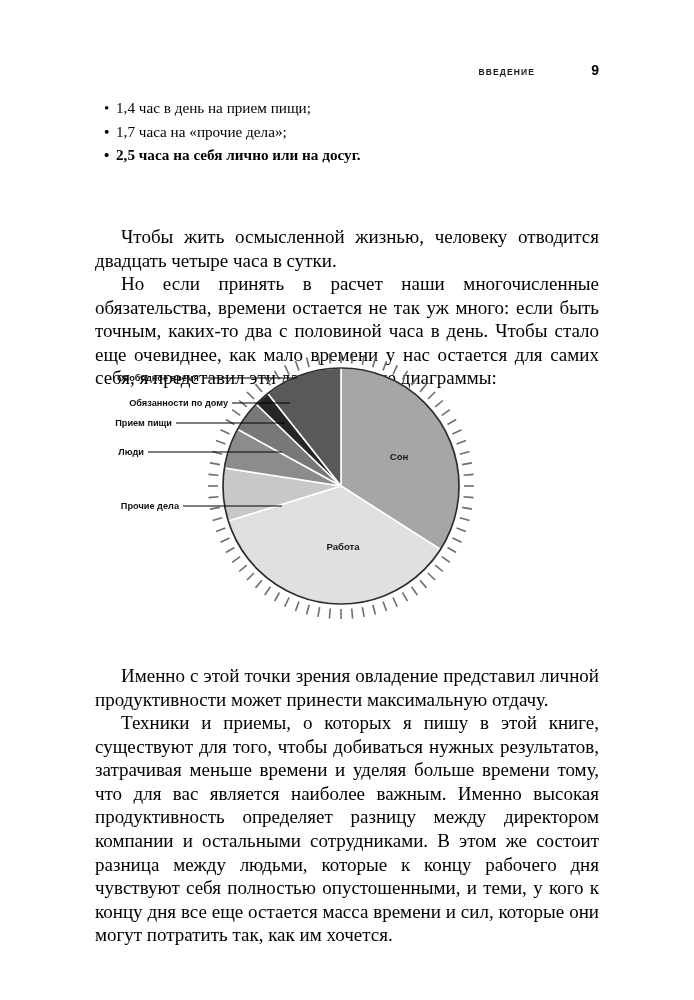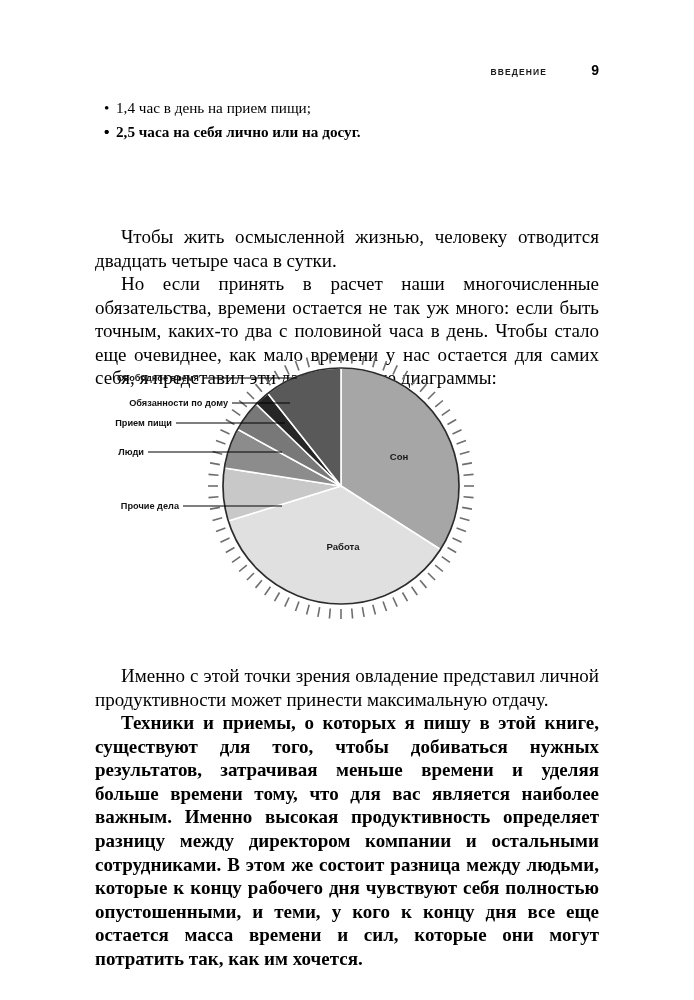--- a/index.html
+++ b/index.html
@@ -26,20 +26,21 @@
   
   .running-head {
     position: absolute;
     top: 62px;
     left: 95px;
     right: 95px;
     height: 18px;
     display: flex;
     align-items: baseline;
     justify-content: flex-end;
+    gap: 12px;
   }
   .running-head .section {
     font-family: "Liberation Sans", "DejaVu Sans", sans-serif;
     font-size: 8.5px;
     font-weight: 700;
     letter-spacing: 1.1px;
     color: #1a1a1a;
   }
   .running-head .folio {
     font-family: "Liberation Sans", "DejaVu Sans", sans-serif;
@@ -85,21 +86,21 @@
     width: 504px;
     font-size: 19px;
     line-height: 23.6px;
     text-align: justify;
     text-indent: 26px;
     hyphens: manual;
   }
   .para.p1 { top: 206px; }
   .para.p2 { top: 253px; }
   .para.p3 { top: 645px; }
-  .para.p4 { top: 692px; font-weight: bold; }
+  .para.p4 { top: 692px; }
   .para.p5 { top: 857px; }
 
   
   .figure {
     position: absolute;
     left: 0;
     top: 340px;
     width: 612px;
     height: 290px;
   }
@@ -152,20 +153,21 @@
   <ul class="bullet-list">
     <li>
       <span class="dot">•</span>
       <span>1,4 час в день на прием пищи;</span>
     </li>
     <li>
       <span class="dot">•</span>
     </li>
     <li>
       <span class="dot">•</span>
+      <span>1,7 часа на «прочие дела»;</span>
     </li>
     <li class="bold">
       <span class="dot">•</span>
       <span>2,5 часа на себя лично или на досуг.</span>
     </li>
   </ul>
 
   <p class="para p1">Чтобы жить осмысленной жизнью, человеку отводится двадцать четыре часа в сутки.</p>
   <p class="para p2">Но если принять в расчет наши многочисленные обязательства, времени остается не так уж много: если быть точным, каких-то два с половиной часа в день. Чтобы стало еще очевиднее, как мало времени у нас остается для самих себя, я представил эти данные в виде диаграммы:</p>
 

